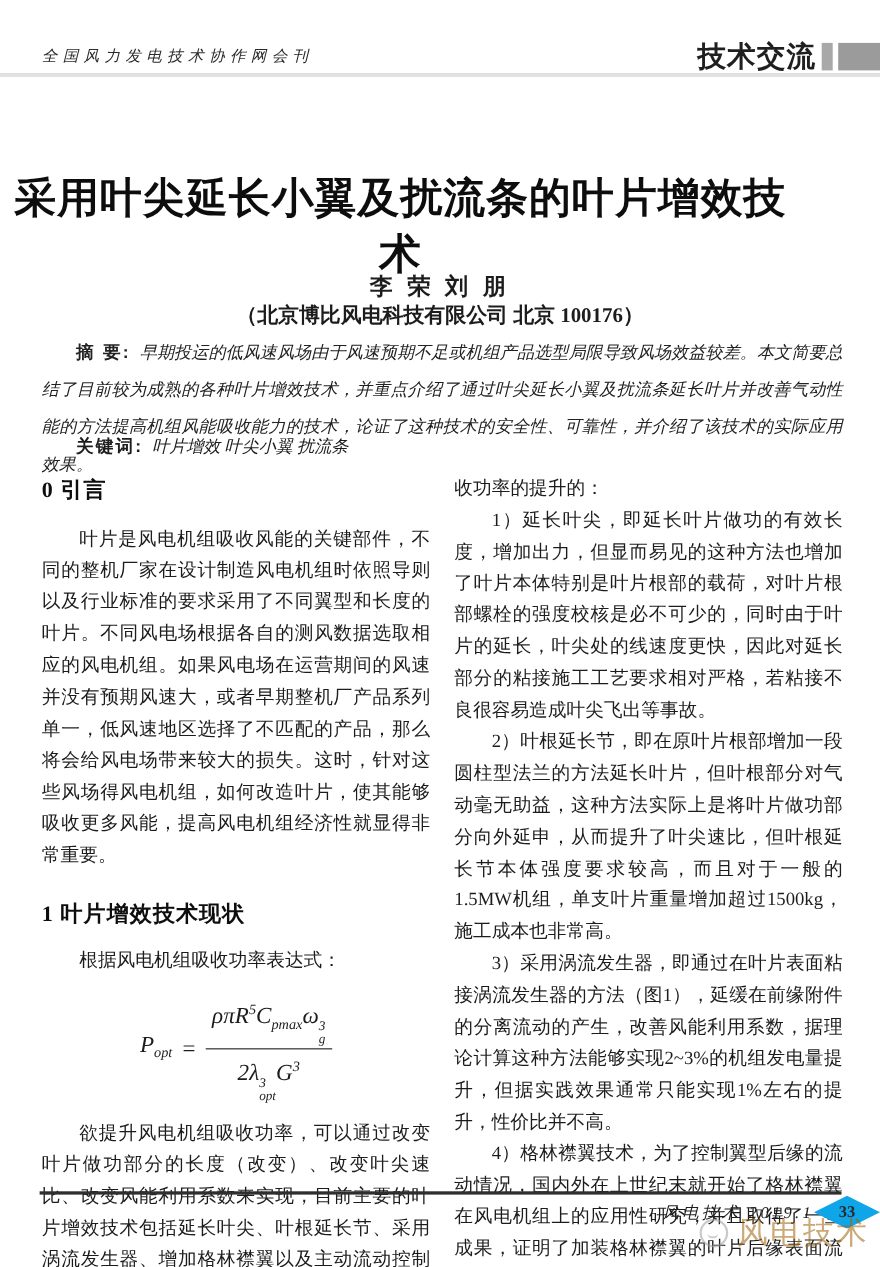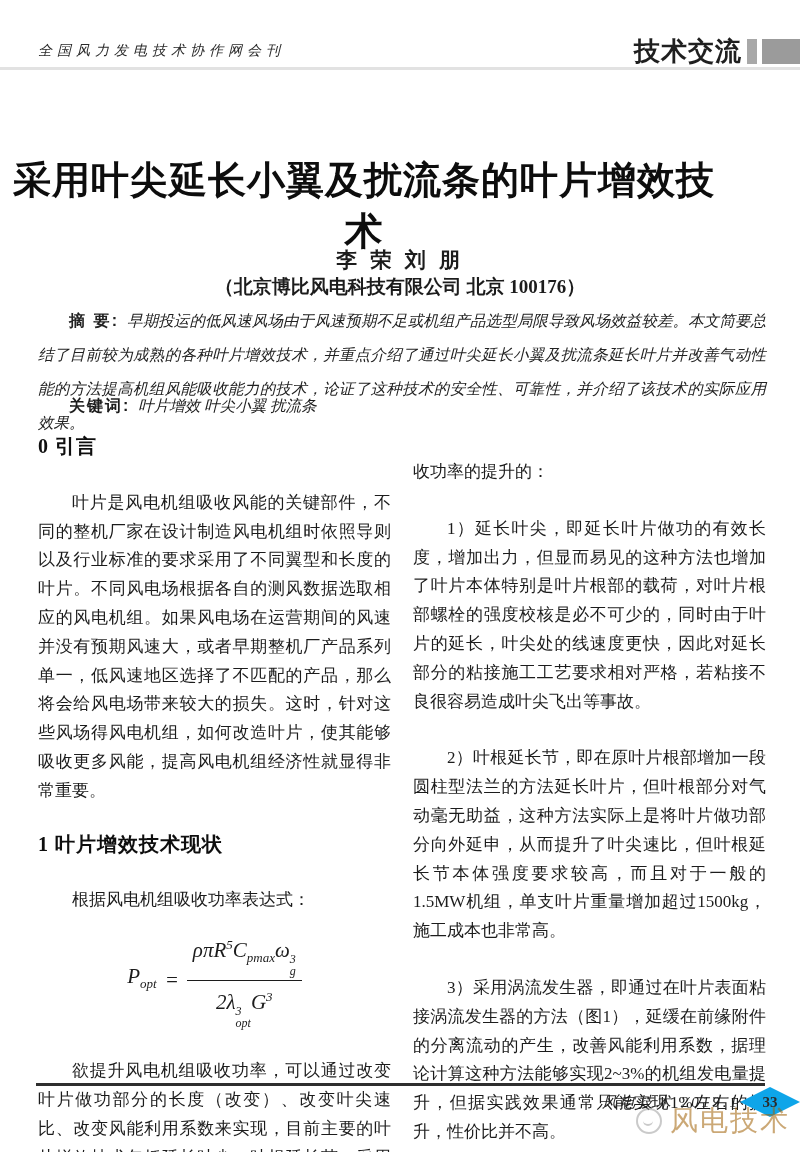--- a/index.html
+++ b/index.html
@@ -118,21 +118,21 @@
   .col {
     position: absolute;
     top: 430px;
     width: 353px;
     font-size: 17px;
     line-height: 28.8px;
     text-align: justify;
   }
   .col-left  { left: 38px; }
   .col-right { left: 413px; }
-  .col p { text-indent: 2em; margin-top: 28px; }
+  .col p { text-indent: 2em; }
   .col p.no-indent { text-indent: 0; }
   .sec-heading {
     font-size: 20px;
     font-weight: bold;
     text-indent: 0;
     letter-spacing: 1px;
     color: #0e0e0e;
   }
   .sec-heading.h0 { margin-top: 2px; margin-bottom: 15px; }
   .sec-heading.h1 { margin-top: 24px; margin-bottom: 14px; }

